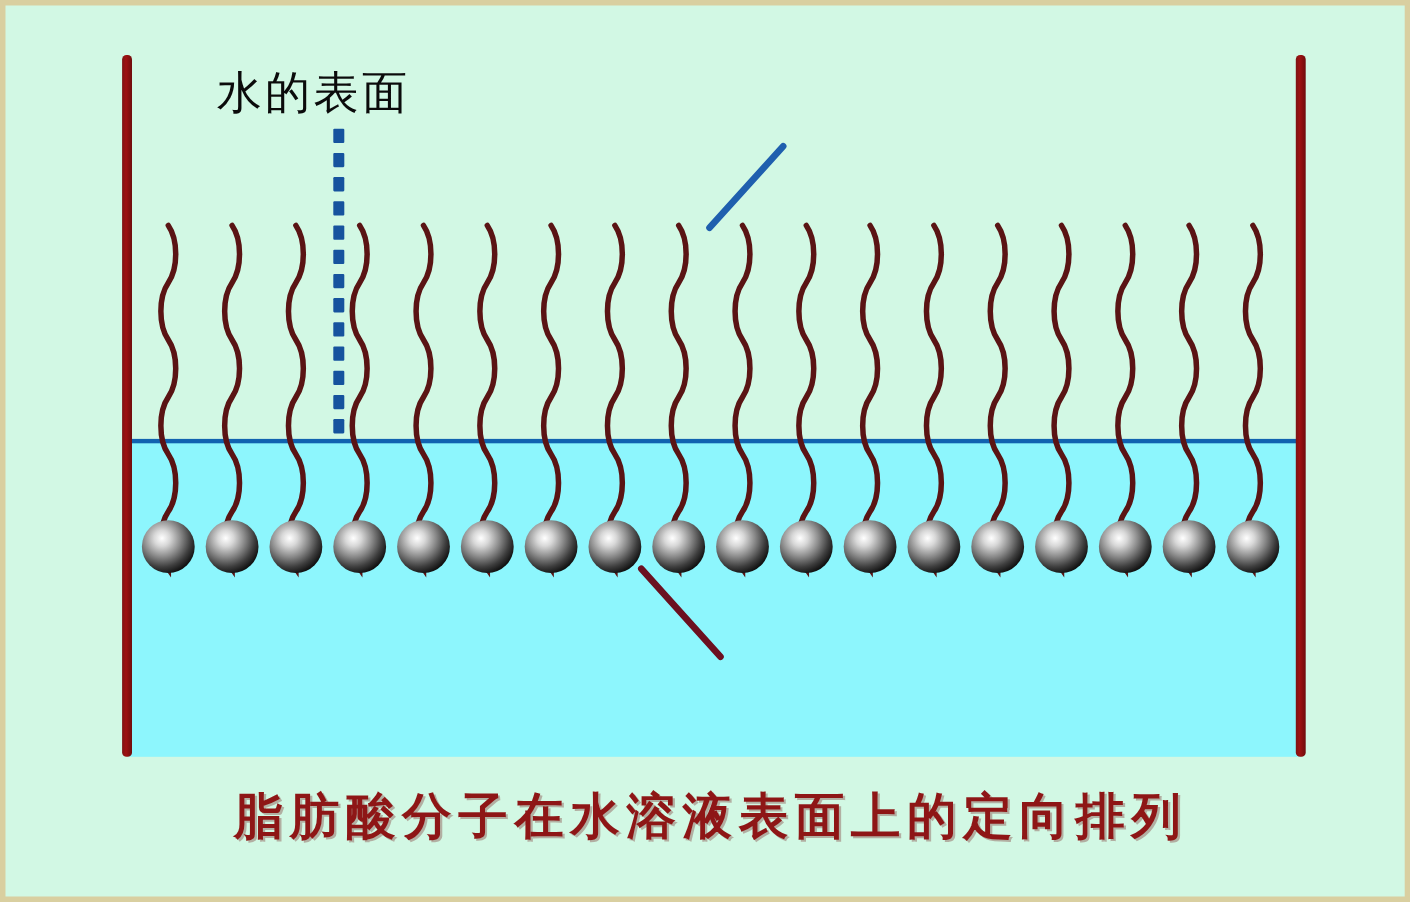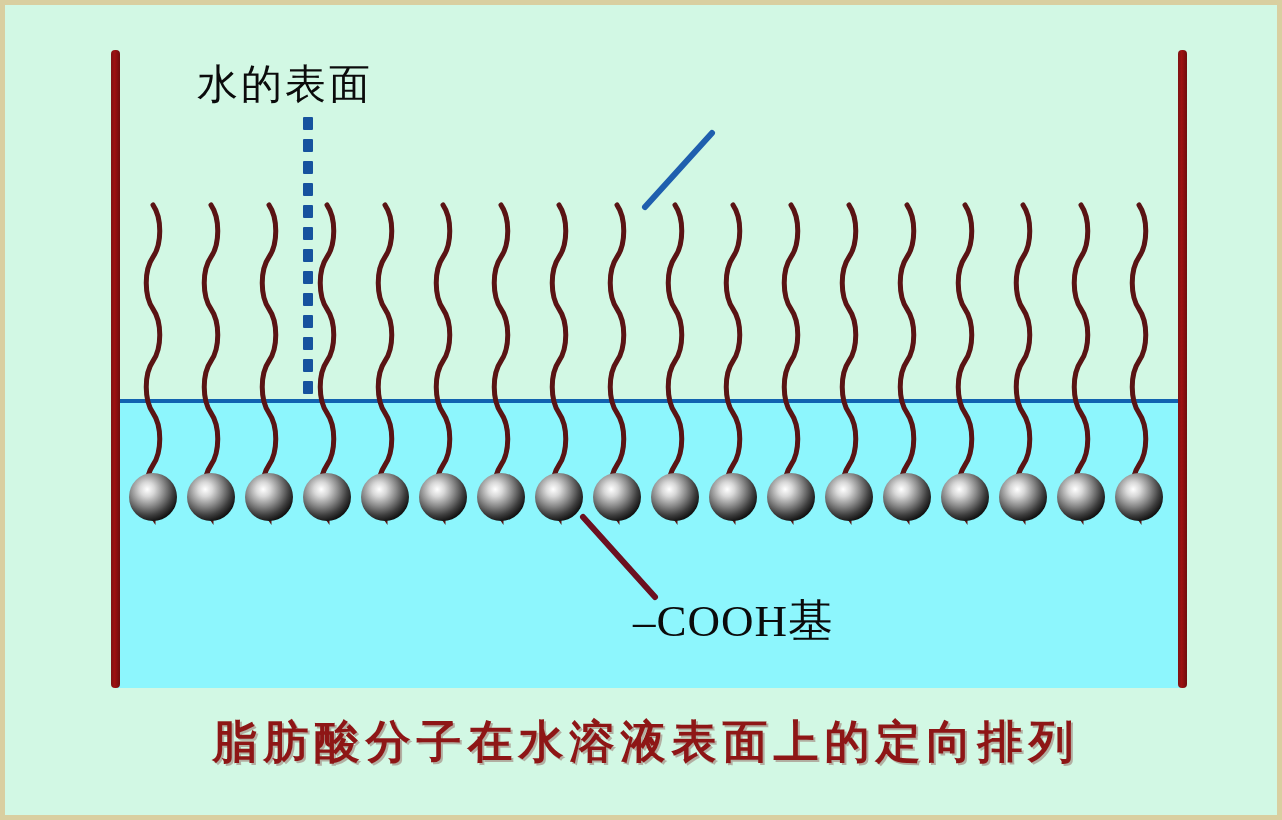--- a/index.html
+++ b/index.html
@@ -180,17 +180,16 @@
         <path d="M 1134 200 C 1143 213, 1143 239, 1134 252 C 1125 265, 1125 291, 1134 304 C 1143 317, 1143 343, 1134 356 C 1125 369, 1125 395, 1134 408 C 1143 421, 1143 447, 1134 460 C 1125 473, 1125 499, 1134 512 L 1134 488" fill="none" stroke="#5a1414" stroke-width="5" stroke-linecap="round"></path>
         <circle cx="1134" cy="492" r="24" fill="url(#sphereGrad)"></circle>
       </g>
     <line id="leader-hydrocarbon" stroke="#1f5fae" stroke-width="6" stroke-linecap="round" x1="707" y1="128" x2="640" y2="202"></line>
     <line id="leader-carboxyl" stroke="#6b1020" stroke-width="6" stroke-linecap="round" x1="578" y1="512" x2="650" y2="592"></line>
   </svg>
 
   <div class="label" id="label-water-surface">水的表面</div>
 
 
-  <div class="label" id="label-cooh">–COOH基</div>
 
   <div id="caption">脂肪酸分子在水溶液表面上的定向排列</div>
 
 </div>
 
 </body></html>

